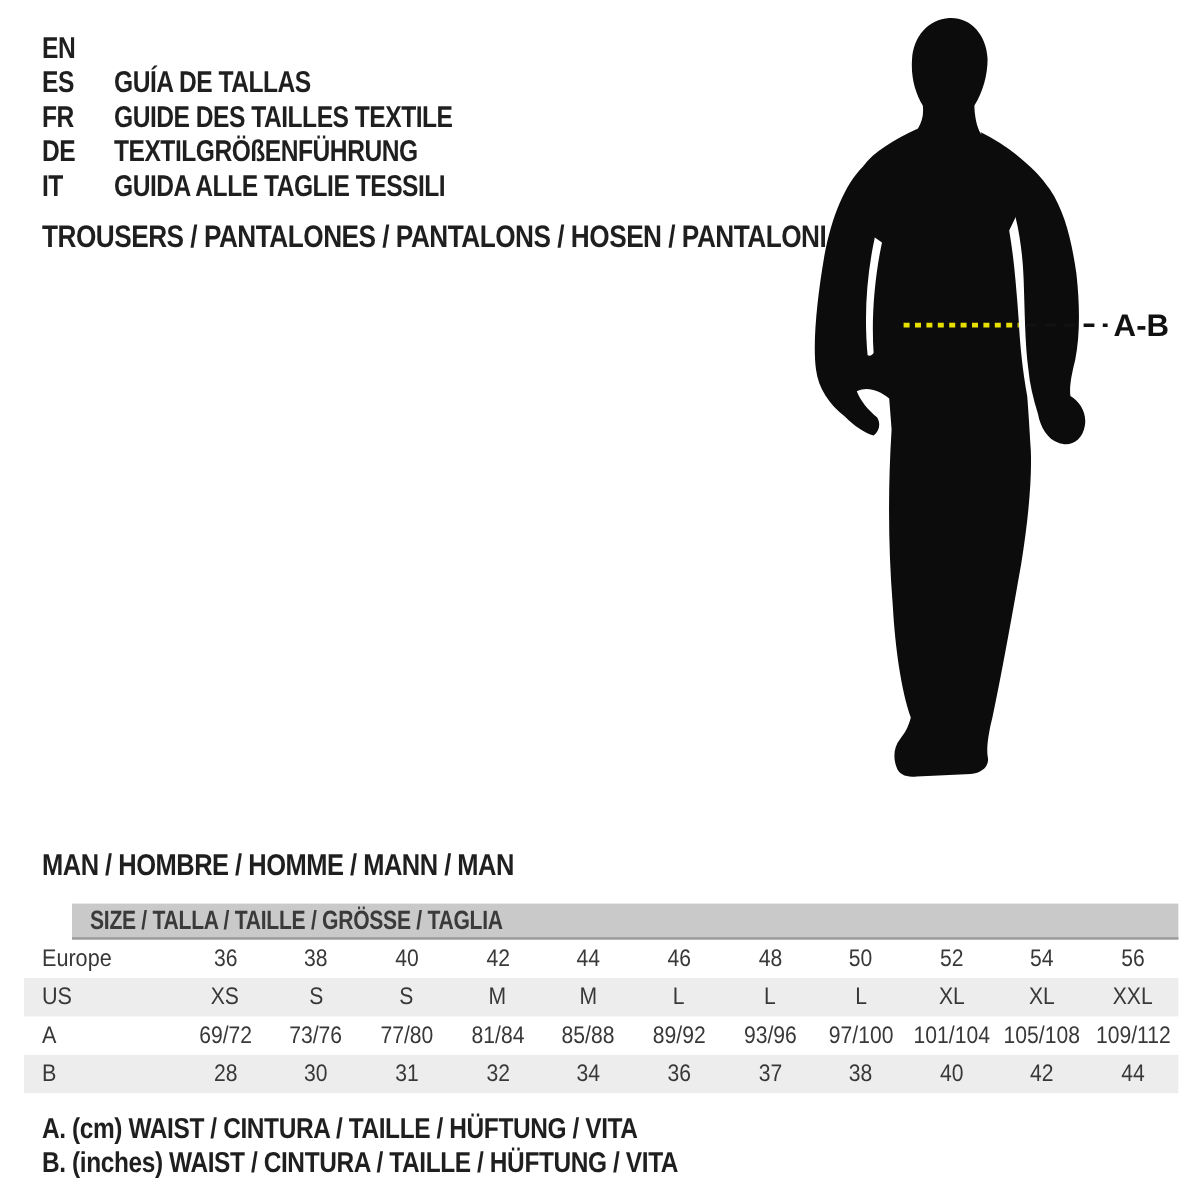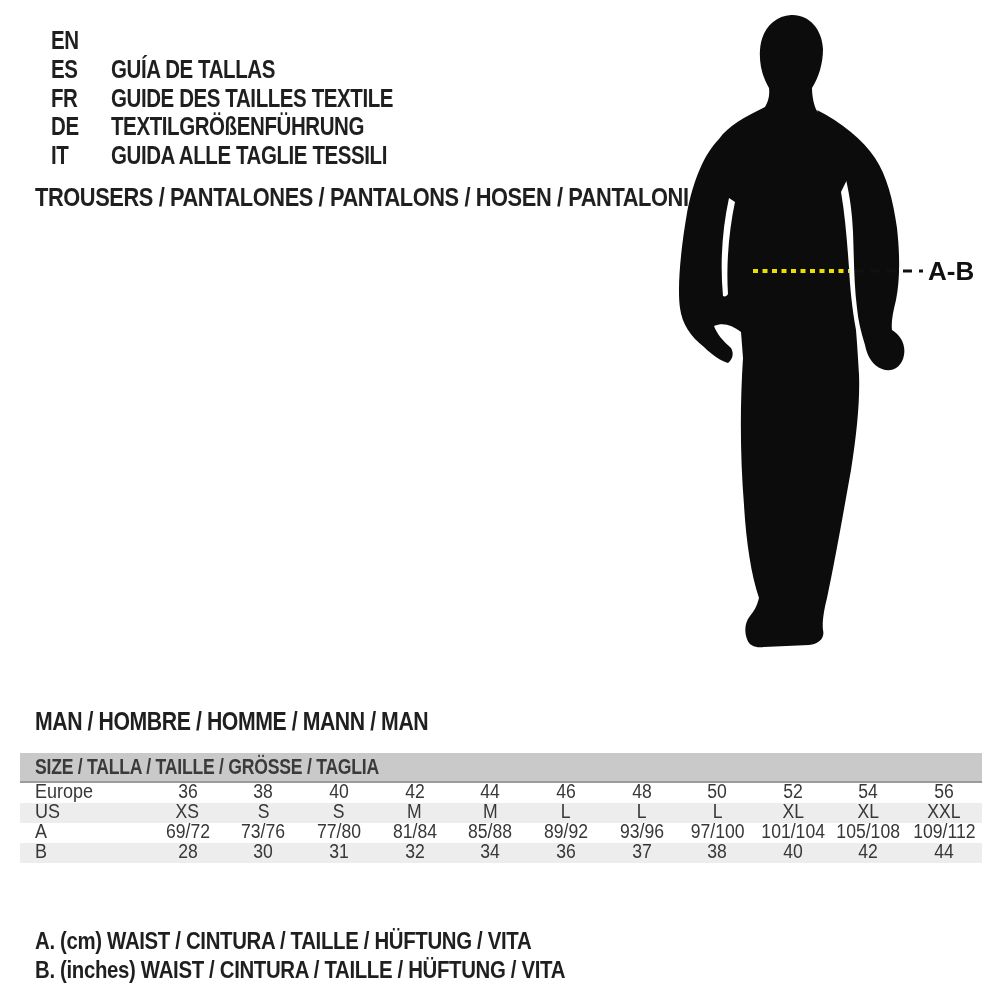--- a/index.html
+++ b/index.html
@@ -13,39 +13,39 @@
   .cxC{display:inline-block;transform-origin:50% 50%;white-space:nowrap;}
   .s80{transform:scaleX(.80);}
   .s82{transform:scaleX(.82);}
   .s84{transform:scaleX(.84);}
   .s85{transform:scaleX(.85);}
   .s88{transform:scaleX(.88);}
   .s90{transform:scaleX(.90);}
 
   
   .lang-list{position:absolute;left:35px;top:26px;}
-  .lang-row{display:flex;height:28.8px;align-items:center;font-weight:bold;font-size:25px;letter-spacing:-.5px;margin-left:16px;}
+  .lang-row{display:flex;height:28.8px;align-items:center;font-weight:bold;font-size:25px;letter-spacing:-.5px;}
   .lang-code{width:60px;flex:0 0 60px;}
   
   .category{position:absolute;left:35px;top:182px;font-weight:bold;font-size:26px;letter-spacing:-.5px;}
 
   
   .figure{position:absolute;left:671px;top:0;width:310px;height:670px;}
 
   
   .section-title{position:absolute;left:35px;top:707px;font-weight:bold;font-size:25px;letter-spacing:-.5px;}
 
   
   .size-table{position:absolute;left:20px;top:753px;width:962px;font-size:20px;color:#383838;}
   .thead{
     box-sizing:border-box;height:30px;background:#c9c9c9;border-bottom:2px solid #9b9b9b;
     display:flex;align-items:center;padding-left:15px;
-    font-weight:bold;font-size:22px;color:#3a3a3a;letter-spacing:-.3px;
+    font-weight:bold;font-size:22px;color:#3a3a3a;letter-spacing:-.3px;margin-left:40px;
   }
-  .trow{display:flex;align-items:flex-end;height:20px;}
+  .trow{display:flex;align-items:center;height:32px;}
   .trow.striped{background:#ededee;}
   .rlabel{flex:0 0 115px;padding-left:15px;text-align:left;}
   .cell{flex:1 1 0;text-align:center;}
 
   
   .footnotes{position:absolute;left:35px;top:926px;}
   .footnote{height:29px;display:flex;align-items:center;font-weight:bold;font-size:24px;letter-spacing:-.4px;}
 </style>
 </head>
 <body>

